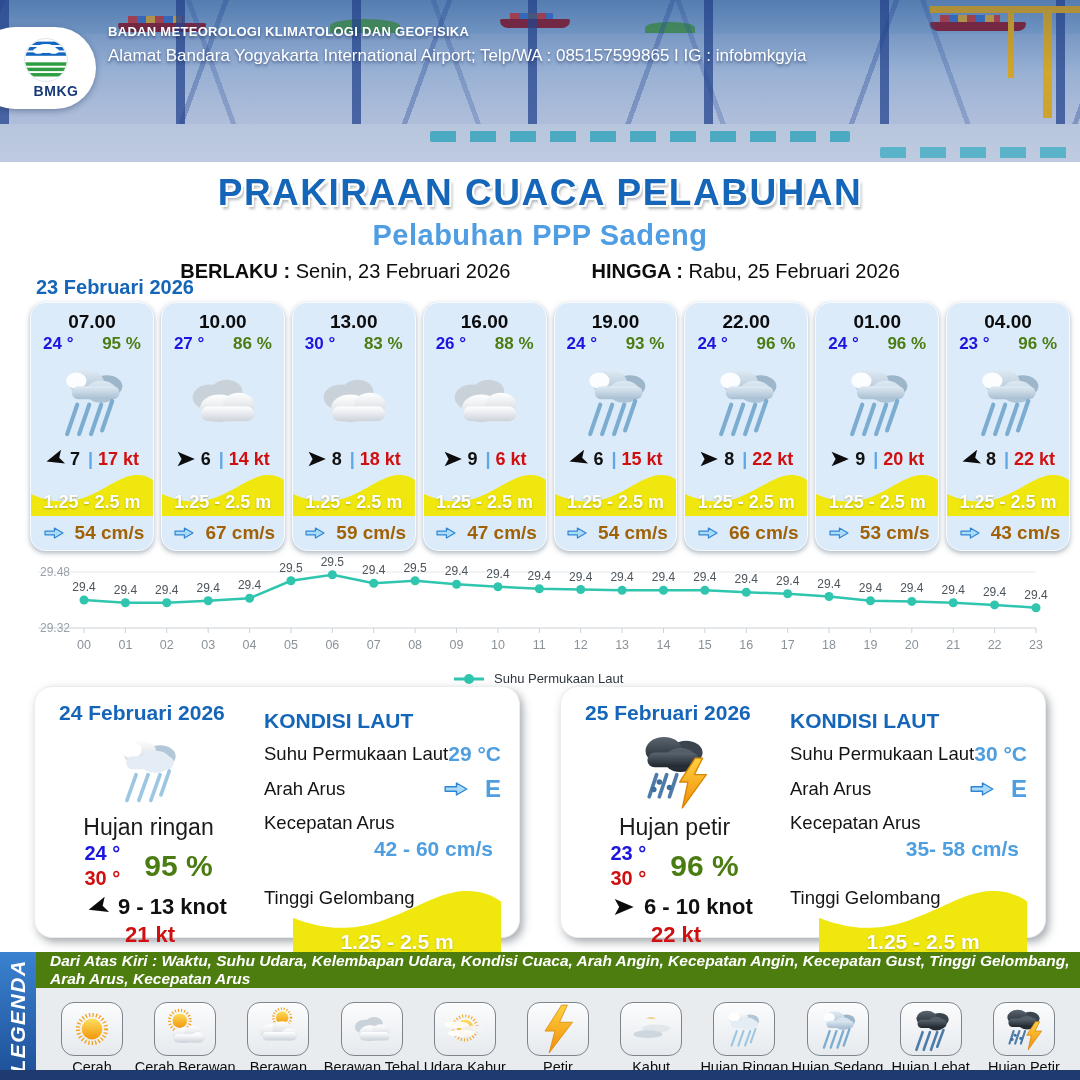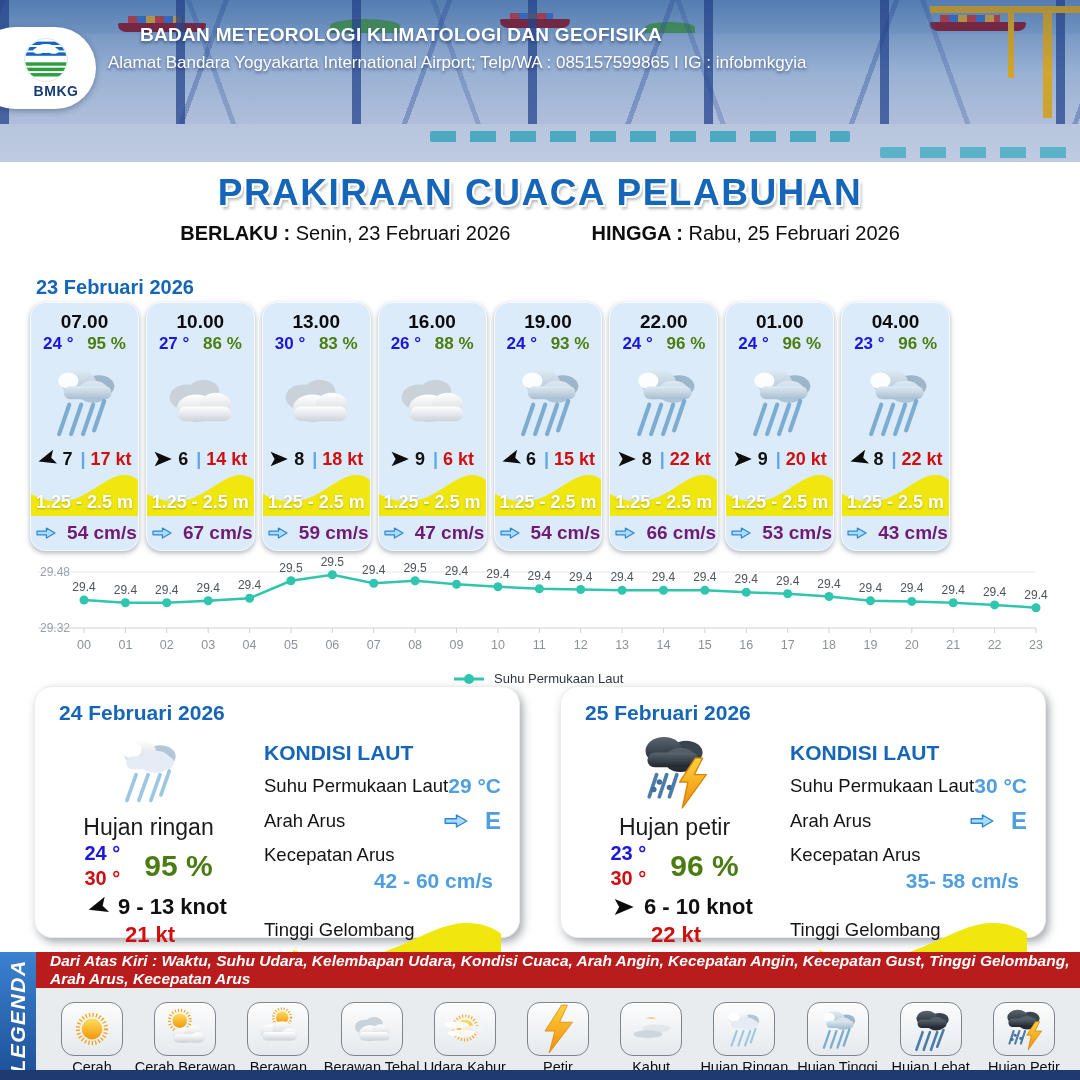--- a/index.html
+++ b/index.html
@@ -30,36 +30,36 @@
   .crane .c-v{right:28px;top:6px;width:9px;height:112px;}
   .crane .c-v2{right:66px;top:6px;width:6px;height:72px;}
   .crane .c-h{right:0;top:6px;width:150px;height:7px;}
   .tint{position:absolute;inset:0;background:linear-gradient(180deg,rgba(25,52,120,.30),rgba(25,52,120,.10) 45%,rgba(30,58,130,.16));}
   .logo-pill{position:absolute;left:-26px;top:27px;width:122px;height:82px;background:#fff;border-radius:41px;
              box-shadow:0 2px 6px rgba(10,30,70,.35);display:flex;flex-direction:column;align-items:center;
              justify-content:center;padding-left:22px;box-sizing:border-box;z-index:3;}
   .emblem{width:46px;height:46px;}
   .logo-text{font-size:14px;font-weight:800;color:#163a77;letter-spacing:.5px;padding-left:20px;}
   .hdr-text{position:absolute;left:108px;top:24px;color:#fff;text-shadow:0 2px 3px rgba(12,32,84,.55);z-index:3;}
-  .agency{font-size:19px;font-weight:700;letter-spacing:.3px;margin-left:32px;}
+  .agency{font-size:13px;font-weight:700;letter-spacing:.3px;}
   .station{font-size:31px;font-weight:700;margin-top:2px;}
   .address{font-size:17px;font-weight:400;margin-top:7px;}
 
   
   .titleblock{position:absolute;left:0;top:168px;width:1080px;text-align:center;}
   .t-main{margin:4px 0 0;font-size:37px;font-weight:800;color:#1566b8;letter-spacing:1.5px;
           text-shadow:2px 2px 0 #fff,-2px 2px 0 #fff,2px -2px 0 #fff,-2px -2px 0 #fff,3px 4px 3px rgba(40,50,60,.35);}
   .t-sub{margin:5px 0 0;font-size:29px;font-weight:800;color:#4f9de2;letter-spacing:.5px;}
   .validity{margin-top:8px;font-size:20px;color:#0d0d0d;}
   .vl{font-weight:800;}
   .vgap{display:inline-block;width:70px;}
 
   
   .fdate{position:absolute;left:36px;top:276px;font-size:20px;font-weight:700;color:#1566b8;}
-  .fc-row{position:absolute;left:30px;top:302px;width:920px;height:249px;display:flex;gap:7px;}
+  .fc-row{position:absolute;left:30px;top:302px;width:1040px;height:249px;display:flex;gap:7px;}
   .fc{flex:1;background:#dcebfa;border:1px solid #f7fbff;border-radius:15px;box-shadow:0 2px 5px rgba(90,110,130,.5);
       display:flex;flex-direction:column;overflow:hidden;position:relative;}
   .fc-time{text-align:center;font-size:19px;font-weight:700;color:#0c0c0c;margin-top:8px;}
   .fc-th{display:flex;justify-content:space-between;padding:0 12px;margin-top:1px;}
   .fc-temp{font-size:17px;font-weight:700;color:#1b15e0;}
   .fc-hum{font-size:17px;font-weight:700;color:#4b7c12;}
   .fc-icon{width:92px;height:92px;margin:1px auto 0;}
   .fc-icon svg{width:92px;height:92px;}
   .fc-wind{display:flex;align-items:center;justify-content:center;gap:5px;height:26px;}
   .fc-dart{width:20px;height:20px;}
@@ -68,21 +68,21 @@
   .fc-ws{font-size:18px;font-weight:700;color:#111;}
   .fc-sep{font-size:18px;font-weight:700;color:#5fa8e8;margin-left:3px;}
   .fc-gust{font-size:18px;font-weight:700;color:#d01010;}
   .fc-wave{margin-top:auto;position:relative;height:46px;}
   .fc-wave > svg{position:absolute;inset:0;width:100%;height:100%;}
   .fc-wave-t{position:absolute;left:0;right:0;bottom:3px;text-align:center;font-size:18px;font-weight:700;color:#fff;
              text-shadow:0 1px 2px rgba(130,125,0,.55);}
   .fc-cur{height:36px;display:flex;align-items:center;justify-content:center;gap:7px;}
   .fc-cur-ic{width:28px;height:20px;}
   .fc-cur-ic svg{width:28px;height:20px;}
-  .fc-cur-t{font-size:19px;font-weight:700;color:#701a75;}
+  .fc-cur-t{font-size:19px;font-weight:700;color:#a16207;}
 
   
   .chart-wrap{position:absolute;left:28px;top:550px;width:1024px;height:140px;}
 
   
   .dc-row{position:absolute;left:34px;top:686px;width:1012px;height:252px;display:flex;gap:40px;}
   .dc{flex:1;background:#fff;border:1px solid #ececec;border-radius:18px;box-shadow:3px 4px 8px rgba(80,90,100,.5);
       display:flex;box-sizing:border-box;padding:8px 14px 8px 10px;}
   .dc-left{width:45%;display:flex;flex-direction:column;align-items:center;}
   .dc-date{align-self:flex-start;margin:6px 0 0 14px;font-size:21px;font-weight:700;color:#1566b8;}
@@ -92,42 +92,42 @@
   .dc-temps{display:flex;align-items:center;gap:24px;margin-top:1px;}
   .dc-min{font-size:20px;font-weight:700;color:#1b15e0;}
   .dc-max{font-size:20px;font-weight:700;color:#d01010;margin-top:2px;}
   .dc-hum{font-size:30px;font-weight:700;color:#4b7c12;}
   .dc-wind{display:flex;align-items:center;gap:9px;margin-top:4px;align-self:flex-start;margin-left:42px;}
   .dc-dart{width:22px;height:22px;}
   .dc-dart svg{width:22px;height:22px;}
   .dc-knot{font-size:22px;font-weight:700;color:#101010;}
   .dc-gust{align-self:flex-start;margin-left:80px;font-size:22px;font-weight:700;color:#d01010;margin-top:2px;}
   .dc-right{flex:1;position:relative;padding:14px 4px 0 12px;}
-  .sea-h{font-size:21px;font-weight:800;color:#1566b8;margin-top:32px;}
+  .sea-h{font-size:21px;font-weight:800;color:#1566b8;}
   .sea-row{display:flex;justify-content:space-between;align-items:center;margin-top:9px;}
   .sea-l{font-size:18.5px;color:#141414;}
   .sea-v{font-size:21px;font-weight:700;color:#4f9fe0;}
   .sea-av{display:flex;align-items:center;gap:12px;}
   .sea-v.big{font-size:24px;}
   .sea-arrow{width:34px;height:24px;}
   .sea-arrow svg{width:34px;height:24px;}
   .sea-kec-val{text-align:right;font-size:21px;font-weight:700;color:#4f9fe0;margin-top:3px;padding-right:8px;}
   .sea-waverow{position:relative;height:84px;margin-top:18px;}
   .sea-waverow .sea-l{position:absolute;left:0;top:8px;}
   .sea-wavebox{position:absolute;right:0;bottom:0;width:208px;height:76px;}
   .sea-wavebox svg{position:absolute;inset:0;width:100%;height:100%;}
   .sea-wave-t{position:absolute;left:0;right:0;bottom:9px;text-align:center;font-size:21px;font-weight:700;color:#fff;
               text-shadow:0 1px 2px rgba(130,125,0,.55);}
 
   
   .legend{position:absolute;left:0;top:952px;width:1080px;height:128px;background:#e8ecef;}
   .lg-ribbon{position:absolute;left:0;top:0;width:36px;height:128px;background:linear-gradient(180deg,#3b82d0,#1d4f97);z-index:1;}
   .lg-ribbon span{position:absolute;left:50%;top:50%;transform:translate(-50%,-50%) rotate(-90deg);
                   font-size:21px;font-weight:800;font-style:italic;color:#fff;letter-spacing:1.5px;white-space:nowrap;}
-  .lg-note{position:absolute;left:36px;top:0;width:1044px;height:36px;background:#b91c1c;display:flex;align-items:center;
+  .lg-note{position:absolute;left:36px;top:0;width:1044px;height:36px;background:#4d7c0f;display:flex;align-items:center;
            padding-left:14px;box-sizing:border-box;}
   .lg-note span{color:#fff;font-size:15.5px;font-style:italic;font-weight:600;}
   .lg-row{position:absolute;left:36px;top:36px;width:1044px;height:82px;display:flex;justify-content:space-between;
           padding:14px 10px 0;box-sizing:border-box;}
   .lg-item{display:flex;flex-direction:column;align-items:center;width:92px;}
   .lg-box{width:62px;height:62px;border:1.5px solid #7d848c;border-radius:13px;
           background:linear-gradient(180deg,#fbfcfd,#e6eaee);display:flex;align-items:center;justify-content:center;
           box-shadow:inset 0 1px 0 #fff;box-sizing:border-box;}
   .lg-box svg{width:52px;height:52px;}
   .lg-label{margin-top:3px;font-size:14.5px;color:#0d0d0d;white-space:nowrap;}
@@ -321,20 +321,21 @@
       <div class="logo-text">BMKG</div>
     </div>
     <div class="hdr-text">
       <div class="agency">BADAN METEOROLOGI KLIMATOLOGI DAN GEOFISIKA</div>
       <div class="address">Alamat Bandara Yogyakarta International Airport; Telp/WA : 085157599865 I IG : infobmkgyia</div>
     </div>
   </header>
 
   <section class="titleblock">
     <h1 class="t-main">PRAKIRAAN CUACA PELABUHAN</h1>
+    <h2 class="t-sub">Pelabuhan PPP Sadeng</h2>
     <div class="validity">
       <span class="vl">BERLAKU :</span>
       <span class="vv">Senin, 23 Februari 2026</span>
       <span class="vgap"></span>
       <span class="vl">HINGGA :</span>
       <span class="vv">Rabu, 25 Februari 2026</span>
     </div>
   </section>
 
   <div class="fdate">23 Februari 2026</div>
@@ -884,21 +885,21 @@
           </div>
     <div class="lg-label">Hujan Ringan</div>
   </div>
 
   <div class="lg-item">
     <div class="lg-box" data-icon="hujan-sedang">
             <svg viewBox="0 0 100 100">
               <use href="#i-hujan-sedang"></use>
             </svg>
           </div>
-    <div class="lg-label">Hujan Tinggi</div>
+    <div class="lg-label">Hujan Sedang</div>
   </div>
 
   <div class="lg-item">
     <div class="lg-box" data-icon="hujan-lebat">
             <svg viewBox="0 0 100 100">
               <use href="#i-hujan-lebat"></use>
             </svg>
           </div>
     <div class="lg-label">Hujan Lebat</div>
   </div>

